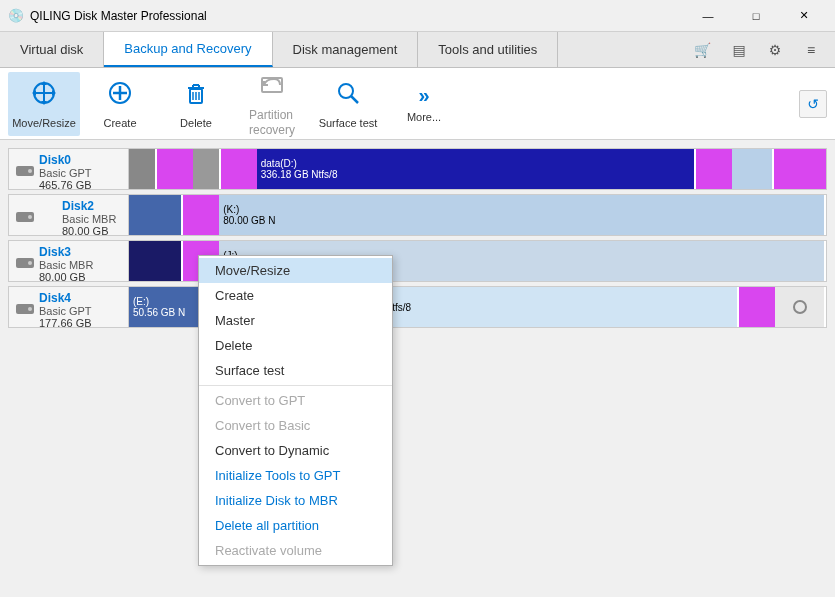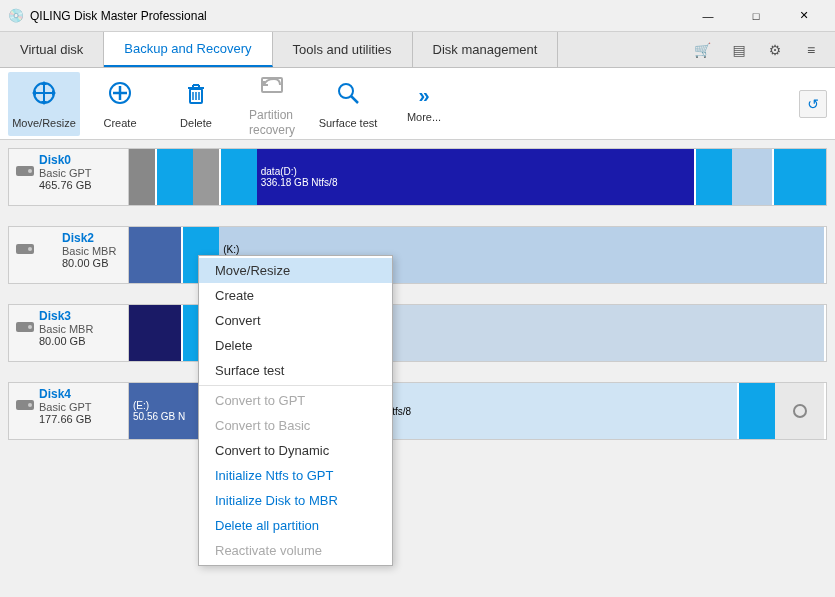--- a/index.html
+++ b/index.html
@@ -96,23 +96,23 @@
       background: #f0f0f0;
       height: calc(597px - 32px - 36px - 72px);
       padding: 8px;
       overflow: hidden;
       position: relative;
     }
 
     
     .disk-row {
       display: flex;
-      height: 58px;
-      margin-bottom: 20px;
-      background: #0ea5e9;
+      height: 42px;
+      margin-bottom: 4px;
+      background: #d946ef;
       border: 1px solid #ccc;
     }
     .disk-label {
       width: 120px;
       min-width: 120px;
       background: #f5f5f5;
       border-right: 1px solid #ccc;
       padding: 4px 6px;
       font-size: 11px;
     }
@@ -174,24 +174,24 @@
 </div>
 
 <div class="tab-bar">
   <div class="tab">
     <span>Virtual disk</span>
   </div>
   <div class="tab active">
     <span>Backup and Recovery</span>
   </div>
   <div class="tab">
+    <span>Disk management</span>
+  </div>
+  <div class="tab">
     <span>Tools and utilities</span>
-  </div>
-  <div class="tab">
-    <span>Disk management</span>
   </div>
   <div class="tab-icons">
     <button class="tab-icon-btn">🛒</button>
     <button class="tab-icon-btn">▤</button>
     <button class="tab-icon-btn">⚙</button>
     <button class="tab-icon-btn">≡</button>
   </div>
 </div>
 
 <div class="toolbar">
@@ -380,40 +380,40 @@
   </div>
 
   <div class="context-menu">
     <div class="menu-item highlighted">
       <span>Move/Resize</span>
     </div>
     <div class="menu-item">
       <span>Create</span>
     </div>
     <div class="menu-item">
-      <span>Convert</span>
+      <span>Master</span>
     </div>
     <div class="menu-item">
       <span>Delete</span>
     </div>
     <div class="menu-item">
       <span>Surface test</span>
     </div>
     <div class="menu-separator"></div>
     <div class="menu-item disabled">
       <span>Convert to GPT</span>
     </div>
     <div class="menu-item disabled">
       <span>Convert to Basic</span>
     </div>
     <div class="menu-item">
       <span>Convert to Dynamic</span>
     </div>
     <div class="menu-item bold">
-      <span>Initialize Ntfs to GPT</span>
+      <span>Initialize Tools to GPT</span>
     </div>
     <div class="menu-item bold">
       <span>Initialize Disk to MBR</span>
     </div>
     <div class="menu-item bold">
       <span>Delete all partition</span>
     </div>
     <div class="menu-item disabled">
       <span>Reactivate volume</span>
     </div>

